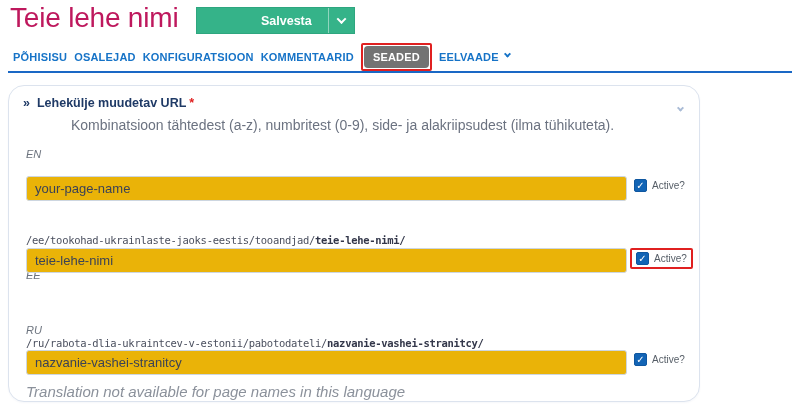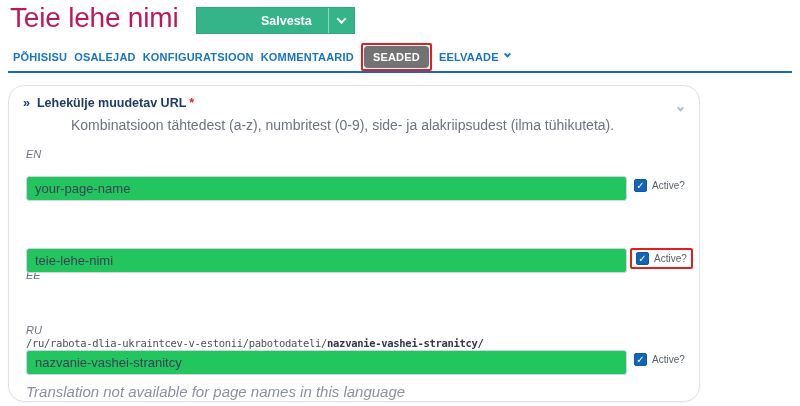--- a/index.html
+++ b/index.html
@@ -28,21 +28,21 @@
   .panel { position:absolute; left:8px; top:85px; width:692px; height:317px; background:#fff; border:1px solid #dce3ee; border-radius:16px; box-shadow:0 1px 2px rgba(30,60,120,0.04); }
   .panel-title { position:absolute; left:14px; top:10px; font-size:12.5px; font-weight:700; color:#1f3a66; }
   .panel-title .guillemet { margin-right:7px; }
   .panel-title .req { color:#e02020; margin-left:3px; }
   .panel-collapse { position:absolute; right:16px; top:12px; color:#a9bbd6; cursor:pointer; }
   .panel-desc { position:absolute; left:14px; top:31px; font-size:14px; color:#6b7280;margin-left:48px; }
 
   .lang-label { position:absolute; font-size:11px; color:#6c737e;font-style:italic; }
   .url-path { position:absolute; font-family:"DejaVu Sans Mono", monospace; font-size:10.5px; color:#4a4f5e; letter-spacing:-0.3px; white-space:nowrap; }
   .url-path b { color:#33374a; }
-  .slug-input { position:absolute; left:17px; width:601px; height:25px; border:1px solid #cdd6e0; border-radius:3px; background:#22c55e; padding:0 8px; font-family:"Liberation Sans", sans-serif; font-size:13px; color:#3b4256; outline:none; }
+  .slug-input { position:absolute; left:17px; width:601px; height:25px; border:1px solid #cdd6e0; border-radius:3px; background:#eab308; padding:0 8px; font-family:"Liberation Sans", sans-serif; font-size:13px; color:#3b4256; outline:none; }
   .active-row { position:absolute; display:flex; align-items:center; gap:5px; }
   .checkbox { width:13px; height:13px; background:#1264b5; border:1px solid #0f57a0; border-radius:2px; display:flex; align-items:center; justify-content:center; color:#fff; font-size:10px; line-height:1; cursor:pointer; }
   .active-label { font-size:10px; color:#555d66; }
   .red-wrap-cb { display:inline-flex; align-items:center; gap:5px; border:2px solid #e02020; padding:2px 4px; border-radius:2px; }
 
   .translate-link { position:absolute; left:17px; font-size:12.5px; color:#1673c7; cursor:pointer; }
   .footer-note { position:absolute; left:17px; font-size:15px; font-style:italic; color:#8b919b; }
 </style>
 </head>
 <body>
@@ -86,20 +86,23 @@
     <span class="lang-label" style="left:17px; top:62px;">EN</span>
     <input class="slug-input" style="top: 90px;" value="your-page-name">
     <div class="active-row" style="left:625px; top:93px;">
       <span class="checkbox">
           <span>✓</span>
         </span>
       <span class="active-label">Active?</span>
     </div>
 
     <span class="lang-label" style="left:17px; top:135px;margin-top:48px;">EE</span>
+    <div class="url-path" style="left:17px; top:148px;">
+      <span>/ee/tookohad-ukrainlaste-jaoks-eestis/tooandjad/</span><b>teie-lehe-nimi/</b>
+    </div>
     <input class="slug-input" style="top: 162px;" value="teie-lehe-nimi">
     <div class="active-row" style="left:621px; top:162px;">
       <span class="red-wrap-cb">
         <span class="checkbox">
             <span>✓</span>
           </span>
         <span class="active-label">Active?</span>
       </span>
     </div>
 

